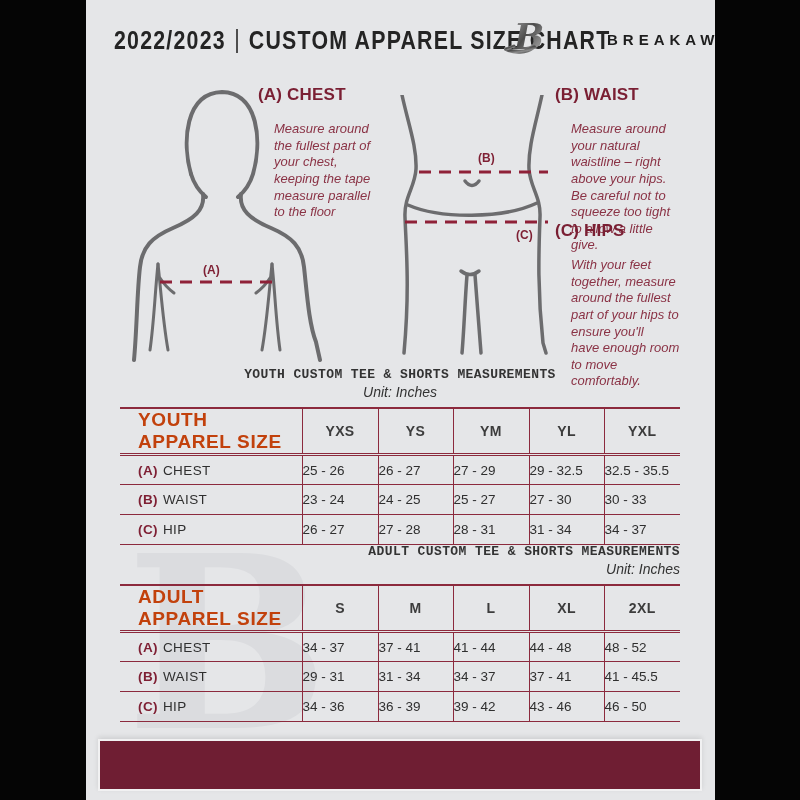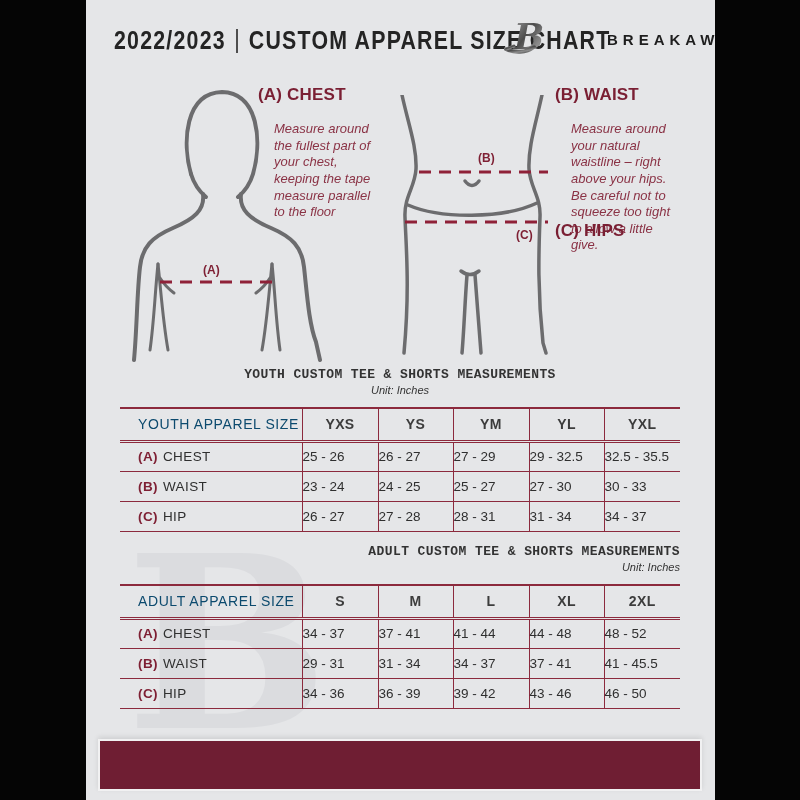--- a/index.html
+++ b/index.html
@@ -44,21 +44,21 @@
     margin:16px; font-style:italic; font-size:13px; line-height:1.28;
     color:#8a3245; white-space:pre-line;
   }
   #chest-block { left:172px; top:85px; width:136px; }
   #waist-block { left:469px; top:85px; }
   #hips-block  { left:469px; top:221px; }
 
   
   .section-title { left:34px; width:560px; text-align:center; color:#333; z-index:1; }
   .section-title .t { font-size:13px; font-weight:bold; letter-spacing:0.4px;font-family:Liberation Mono, monospace; }
-  .section-title .u { font-size:11px; font-style:italic; margin-top:2px; }
+  .section-title .u { font-size:14px; font-style:italic; margin-top:2px; }
   #youth-title { top:367px; }
   #adult-title { top:544px;text-align:right; }
 
   
   .size-table {
     position:absolute; left:34px; width:560px;
     border-collapse:collapse; table-layout:fixed; z-index:1;
   }
   #youth-table { top:407px; }
   #adult-table { top:584px; }
@@ -66,21 +66,21 @@
     border-left:1.5px solid #8c2a3d; padding:0;
   }
   .size-table th:first-child, .size-table td:first-child {
     border-left:none; text-align:left; padding-left:18px;
   }
   .size-table thead th {
     border-top:2px solid #8c2a3d; border-bottom:3.5px double #8c2a3d;
     height:33px; font-size:14px; font-weight:bold; color:#3c3c3c; letter-spacing:0.4px;
   }
   .size-table thead th.size-col-header-first {
-    font-weight:normal; font-size:14px; letter-spacing:0.6px; color:#0c4a6e;
+    font-weight:bold; font-size:19px; letter-spacing:0.6px; color:#c2410c;
   }
   .size-table tbody td {
     border-bottom:1.5px solid #8c2a3d; height:30px; font-size:13.5px; color:#2f2f2f;
   }
   .row-label { font-size:14.5px; letter-spacing:0.4px; color:#2f2f2f; }
   .row-label .pfx { color:#7e1f33; font-weight:bold; margin-right:5px; }
 
   
   .watermark {
     left:40px; top:548px; z-index:0;
@@ -167,20 +167,22 @@
   <div class="abs guide-block" id="chest-block">
     <h3>(A) CHEST</h3>
     <p>Measure around the fullest part of your chest, keeping the tape measure parallel to the floor</p>
   </div>
   <div class="abs guide-block" id="waist-block">
     <h3>(B) WAIST</h3>
     <p>Measure around your natural waistline – right above your hips. Be careful not to squeeze too tight to allow a little give.</p>
   </div>
   <div class="abs guide-block" id="hips-block">
     <h3>(C) HIPS</h3>
+    <p>With your feet together, measure around the fullest part of your hips to ensure you'll
+have enough room to move comfortably.</p>
   </div>
 
   <div class="abs section-title" id="youth-title">
     <div class="t">YOUTH CUSTOM TEE &amp; SHORTS MEASUREMENTS</div>
     <div class="u">Unit: Inches</div>
   </div>
 
   <table class="size-table" id="youth-table">
     <colgroup>
         <col style="width:182px">

